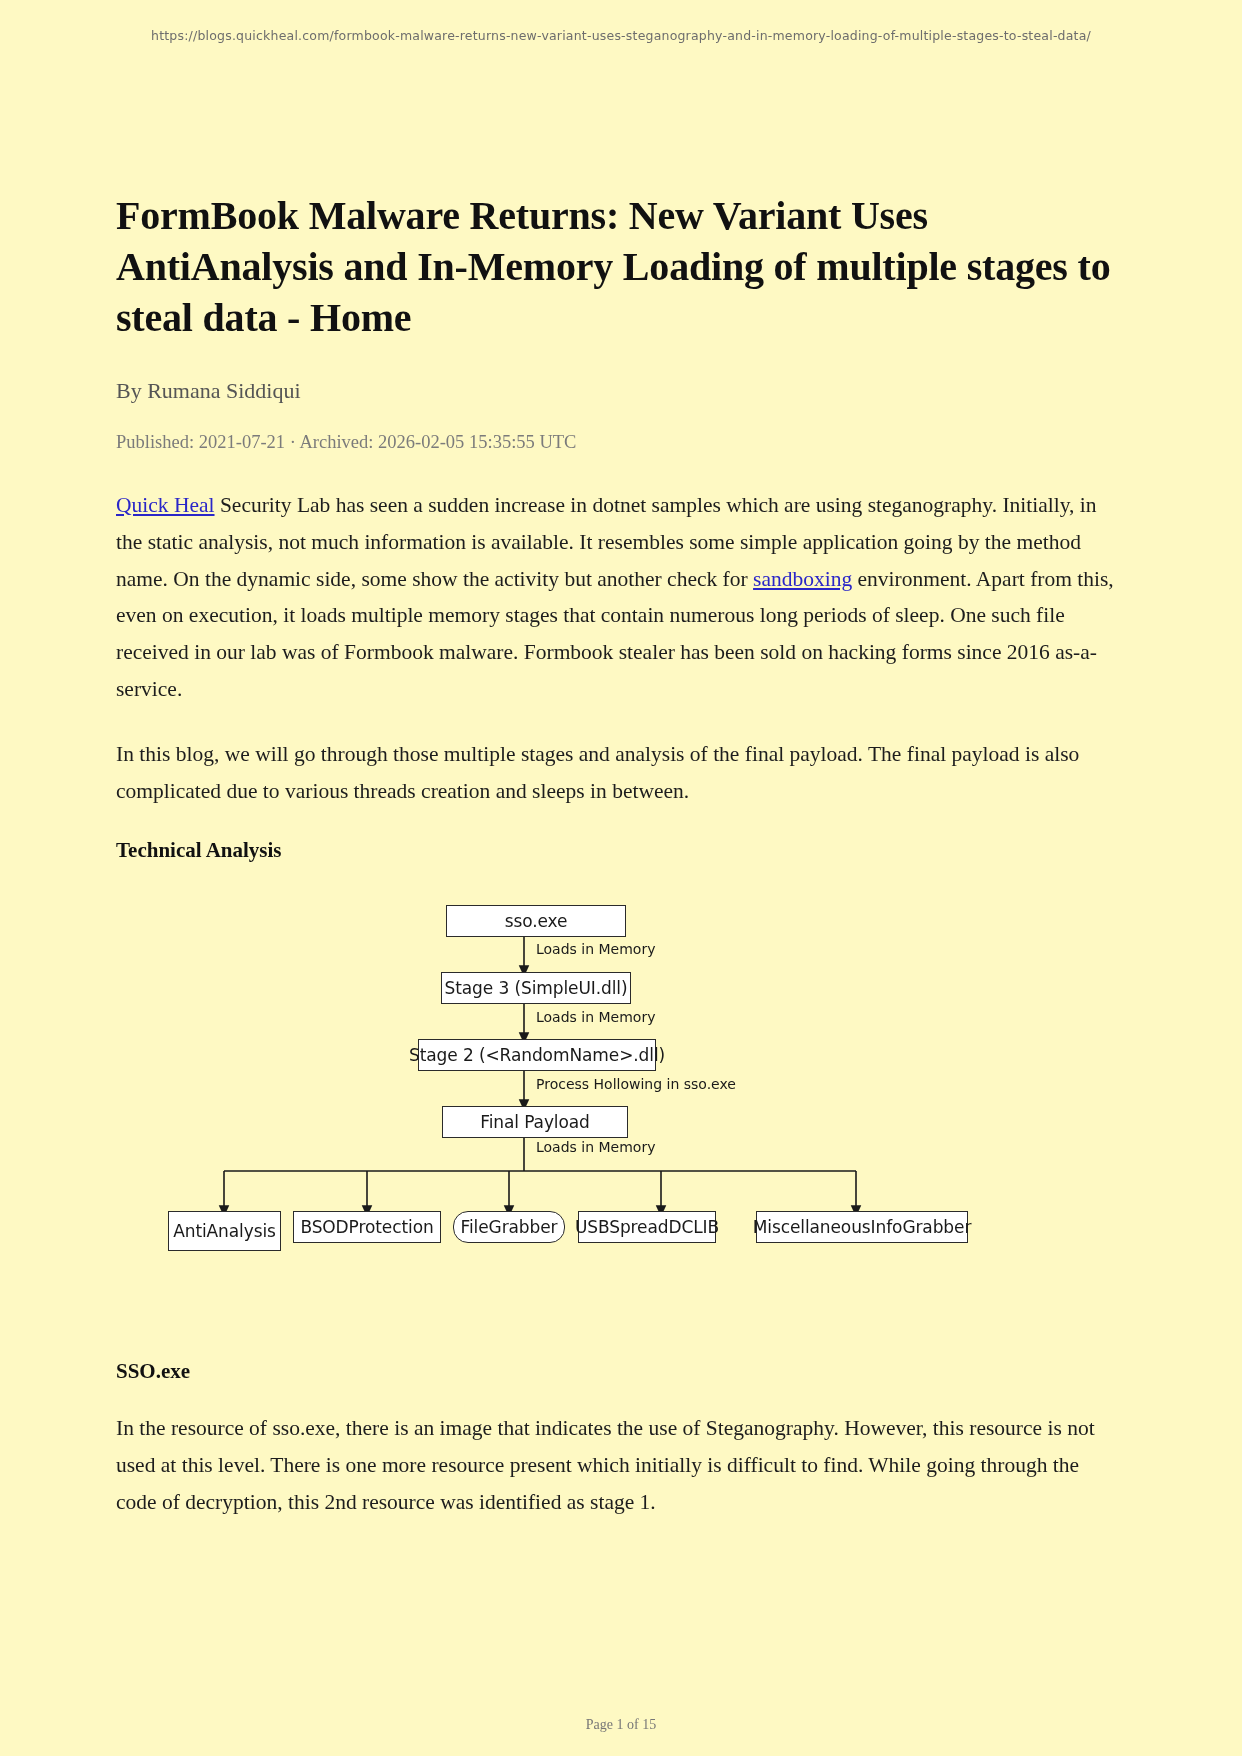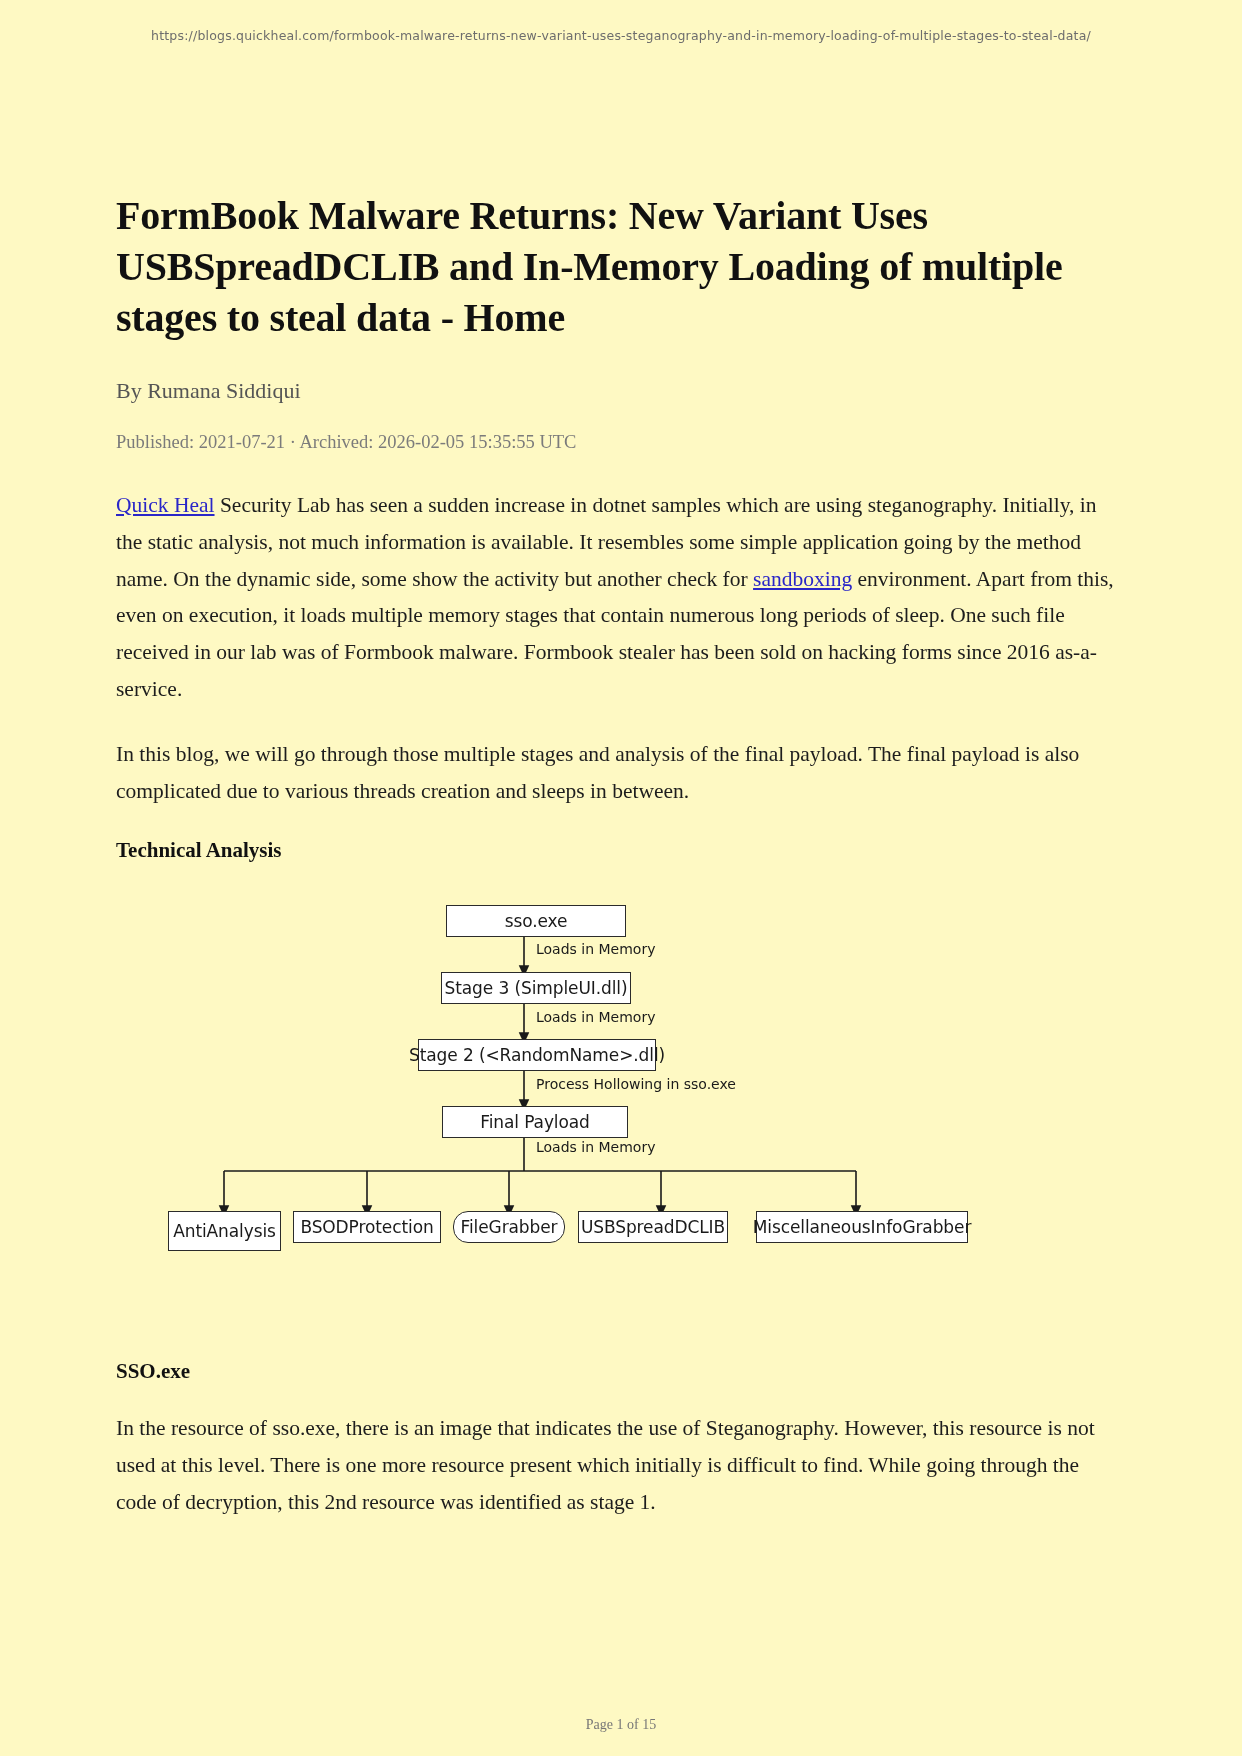--- a/index.html
+++ b/index.html
@@ -139,21 +139,21 @@
 </style>
 </head>
 <body>
 
 <div class="page">
 
   <div class="archive-url">https://blogs.quickheal.com/formbook-malware-returns-new-variant-uses-steganography-and-in-memory-loading-of-multiple-stages-to-steal-data/</div>
 
   <div class="content">
 
-    <h1 class="doc-title">FormBook Malware Returns: New Variant Uses USBSpreadDCLIB and In-Memory Loading of multiple stages to steal data - Home</h1>
+    <h1 class="doc-title">FormBook Malware Returns: New Variant Uses AntiAnalysis and In-Memory Loading of multiple stages to steal data - Home</h1>
 
     <div class="byline">By Rumana Siddiqui</div>
 
     <div class="meta">Published: 2021-07-21 · Archived: 2026-02-05 15:35:55 UTC</div>
 
     <p class="body-text"><a class="inline-link" href="#">Quick Heal</a><span> Security Lab has seen a sudden increase in dotnet samples which are using steganography. Initially, in the static analysis, not much information is available. It resembles some simple application going by the method name. On the dynamic side, some show the activity but another check for </span><a class="inline-link" href="#">sandboxing</a><span> environment. Apart from this, even on execution, it loads multiple memory stages that contain numerous long periods of sleep.  One such file received in our lab was of Formbook malware. Formbook stealer has been sold on hacking forms since 2016 as-a-service.</span></p>
 
     <p class="body-text">In this blog, we will go through those multiple stages and analysis of the final payload. The final payload is also complicated due to various threads creation and sleeps in between.</p>
 
     <h2 class="section-head">Technical Analysis</h2>
@@ -199,21 +199,21 @@
       <div class="node-box" style="left:326px; top:217px; width:186px; height:32px;">Final Payload</div>
 
       <div class="edge-label" style="left:420px; top:250px;">Loads in Memory</div>
 
       <div class="node-box" style="left:52px; top:322px; width:113px; height:40px;">AntiAnalysis</div>
 
       <div class="node-box" style="left:177px; top:322px; width:148px; height:32px;">BSODProtection</div>
 
       <div class="node-box" style="left:337px; top:322px; width:112px; height:32px;border-radius:15px;">FileGrabber</div>
 
-      <div class="node-box" style="left:462px; top:322px; width:150px; height:32px;">USBSpreadDCLIB</div>
+      <div class="node-box" style="left:462px; top:322px; width:138px; height:32px;">USBSpreadDCLIB</div>
 
       <div class="node-box" style="left:640px; top:322px; width:212px; height:32px;">MiscellaneousInfoGrabber</div>
 
     </div>
 
     <h2 class="section-head">SSO.exe</h2>
 
     <p class="body-text">In the resource of sso.exe, there is an image that indicates the use of Steganography. However, this resource is not used at this level. There is one more resource present which initially is difficult to find. While going through the code of decryption, this 2nd resource was identified as stage 1.</p>
 
   </div>

